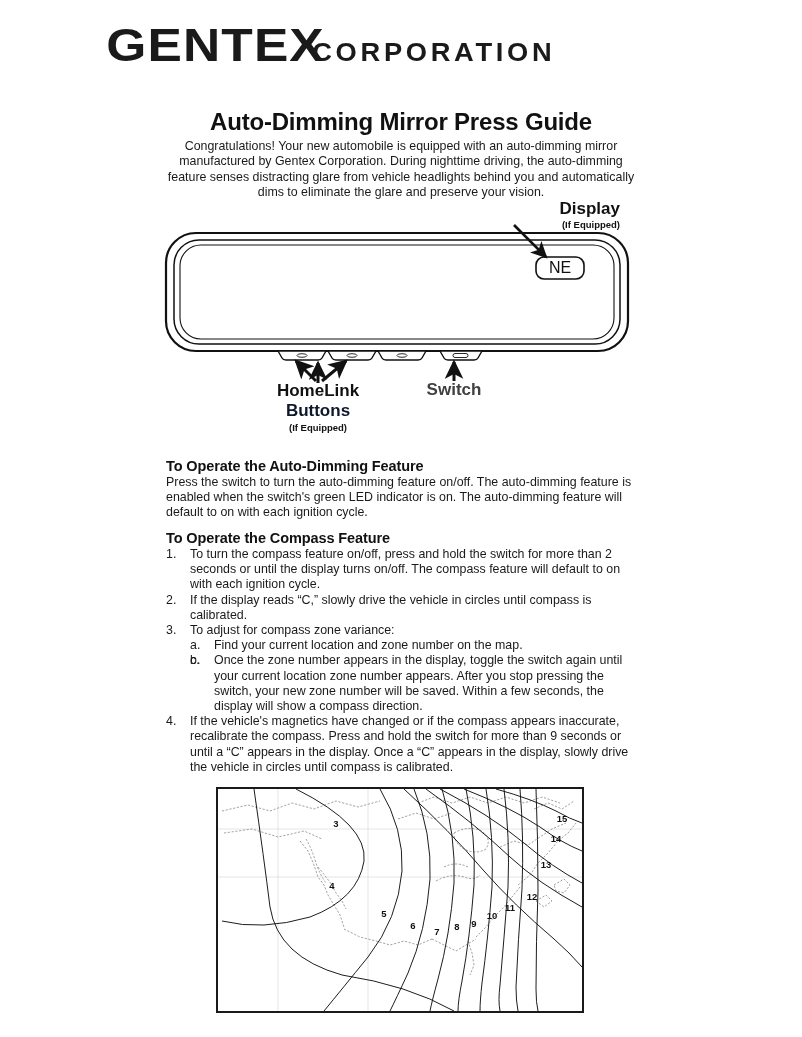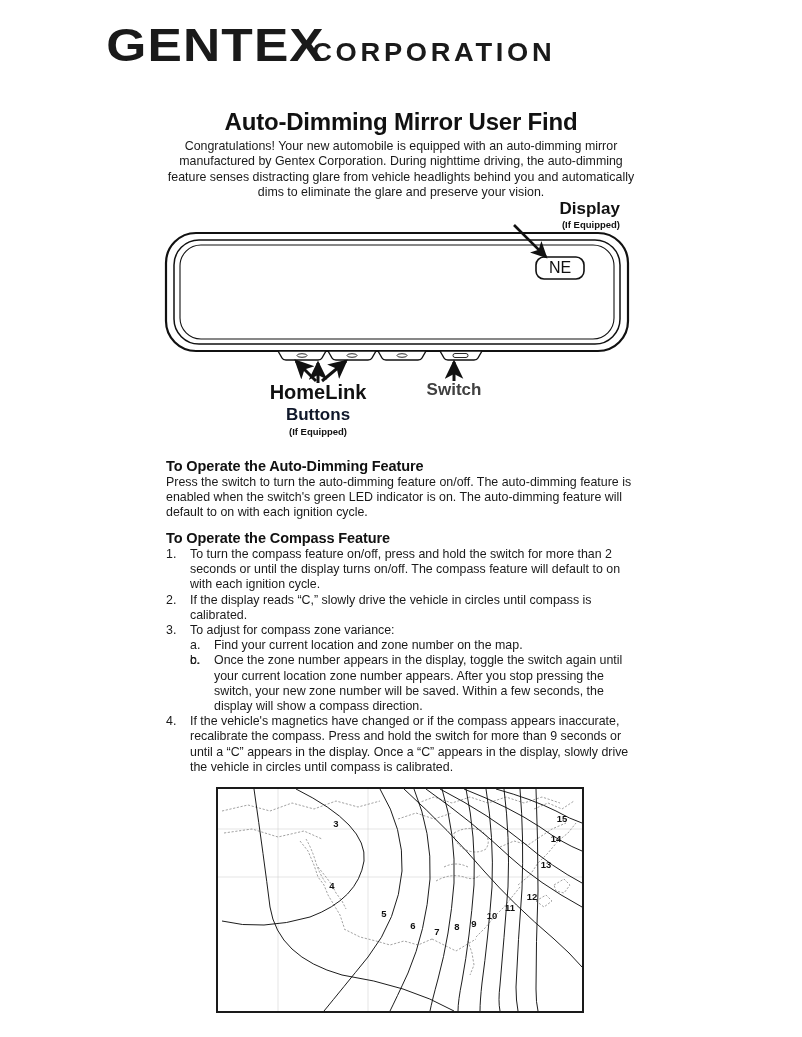--- a/index.html
+++ b/index.html
@@ -158,21 +158,21 @@
   }
 </style>
 </head>
 <body>
 
 <div class="logo-block">
   <div class="logo-gentex">GENTEX</div>
   <div class="logo-corp">CORPORATION</div>
 </div>
 
-<div class="page-title">Auto-Dimming Mirror User Find</div>
+<div class="page-title">Auto-Dimming Mirror Press Guide</div>
 
 <div class="intro">Congratulations! Your new automobile is equipped with an auto-dimming mirror manufactured by Gentex Corporation. During nighttime driving, the auto-dimming feature senses distracting glare from vehicle headlights behind you and automatically dims to eliminate the glare and preserve your vision.</div>
 
 <div class="diagram">
   <svg width="510" height="245" viewBox="0 0 510 245" xmlns="http://www.w3.org/2000/svg">
     <defs>
       <marker id="arrowhead" markerWidth="7" markerHeight="7" refX="5.6" refY="3.1" orient="auto" markerUnits="strokeWidth">
         <path d="M0,0 L6.4,3.1 L0,6.2 L1.6,3.1 Z" fill="#111111"></path>
       </marker>
     </defs>
@@ -222,21 +222,21 @@
       <line x1="304" y1="186" x2="304" y2="167" stroke="#111111" stroke-width="3" marker-end="url(#arrowhead)"></line>
     </g>
   </svg>
 
   <div style="position:absolute; left:330px; top:5px; width:140px; text-align:right;">
     <div style="font-size:17px; font-weight:bold; color:#111; line-height:1.05;">Display</div>
     <div style="font-size:9.5px; font-weight:bold; color:#111; margin-top:1px;">(If Equipped)</div>
   </div>
 
   <div style="position:absolute; left:98px; top:186px; width:140px; text-align:center;">
-    <div style="font-size:20px; font-weight:bold; color:#111; line-height:1.18;">HomeLink</div>
+    <div style="font-size:17px; font-weight:bold; color:#111; line-height:1.18;">HomeLink</div>
     <div style="font-size:17px; font-weight:bold; color:#0f172a; line-height:1.18;">Buttons</div>
     <div style="font-size:9.5px; font-weight:bold; color:#111; margin-top:1px;">(If Equipped)</div>
   </div>
 
   <div style="position:absolute; left:244px; top:186px; width:120px; text-align:center;">
     <div style="font-size:17px; font-weight:bold; color:#404040; line-height:1.05;">Switch</div>
   </div>
 </div>
 
 <div class="section" style="top:458px;">

